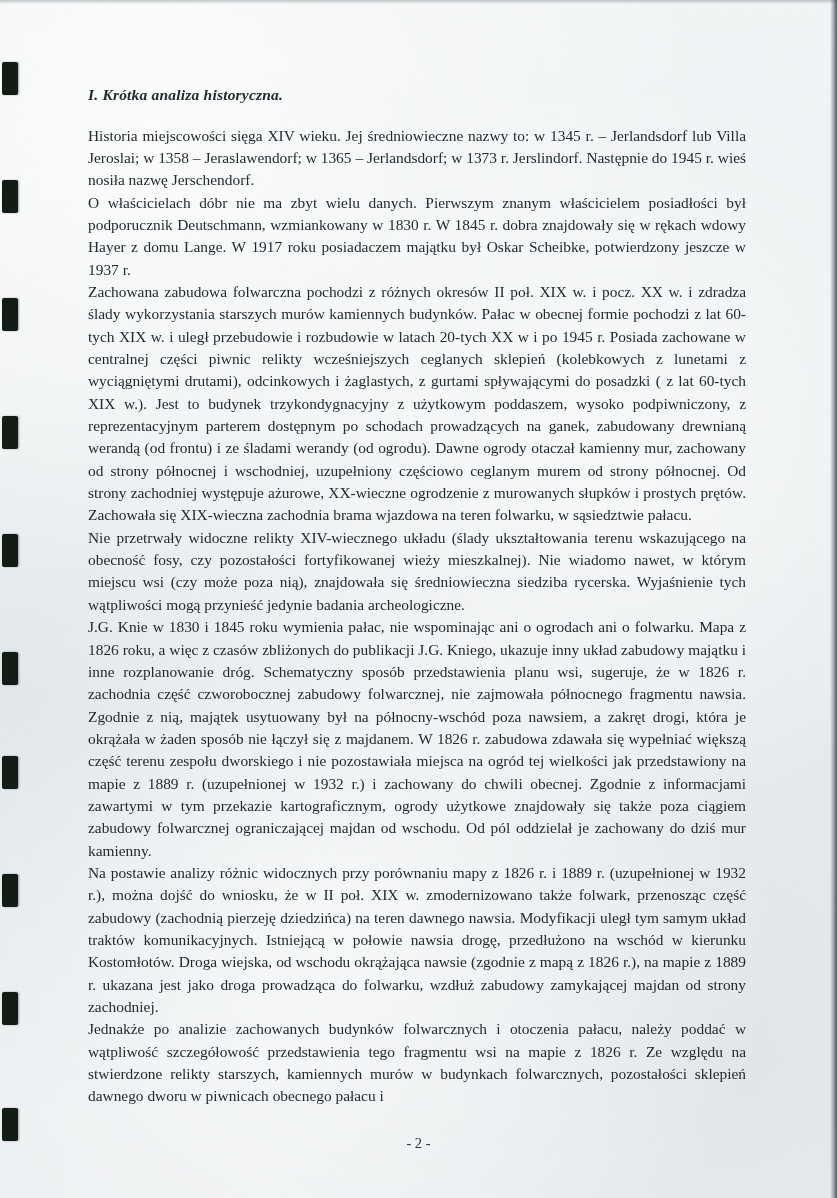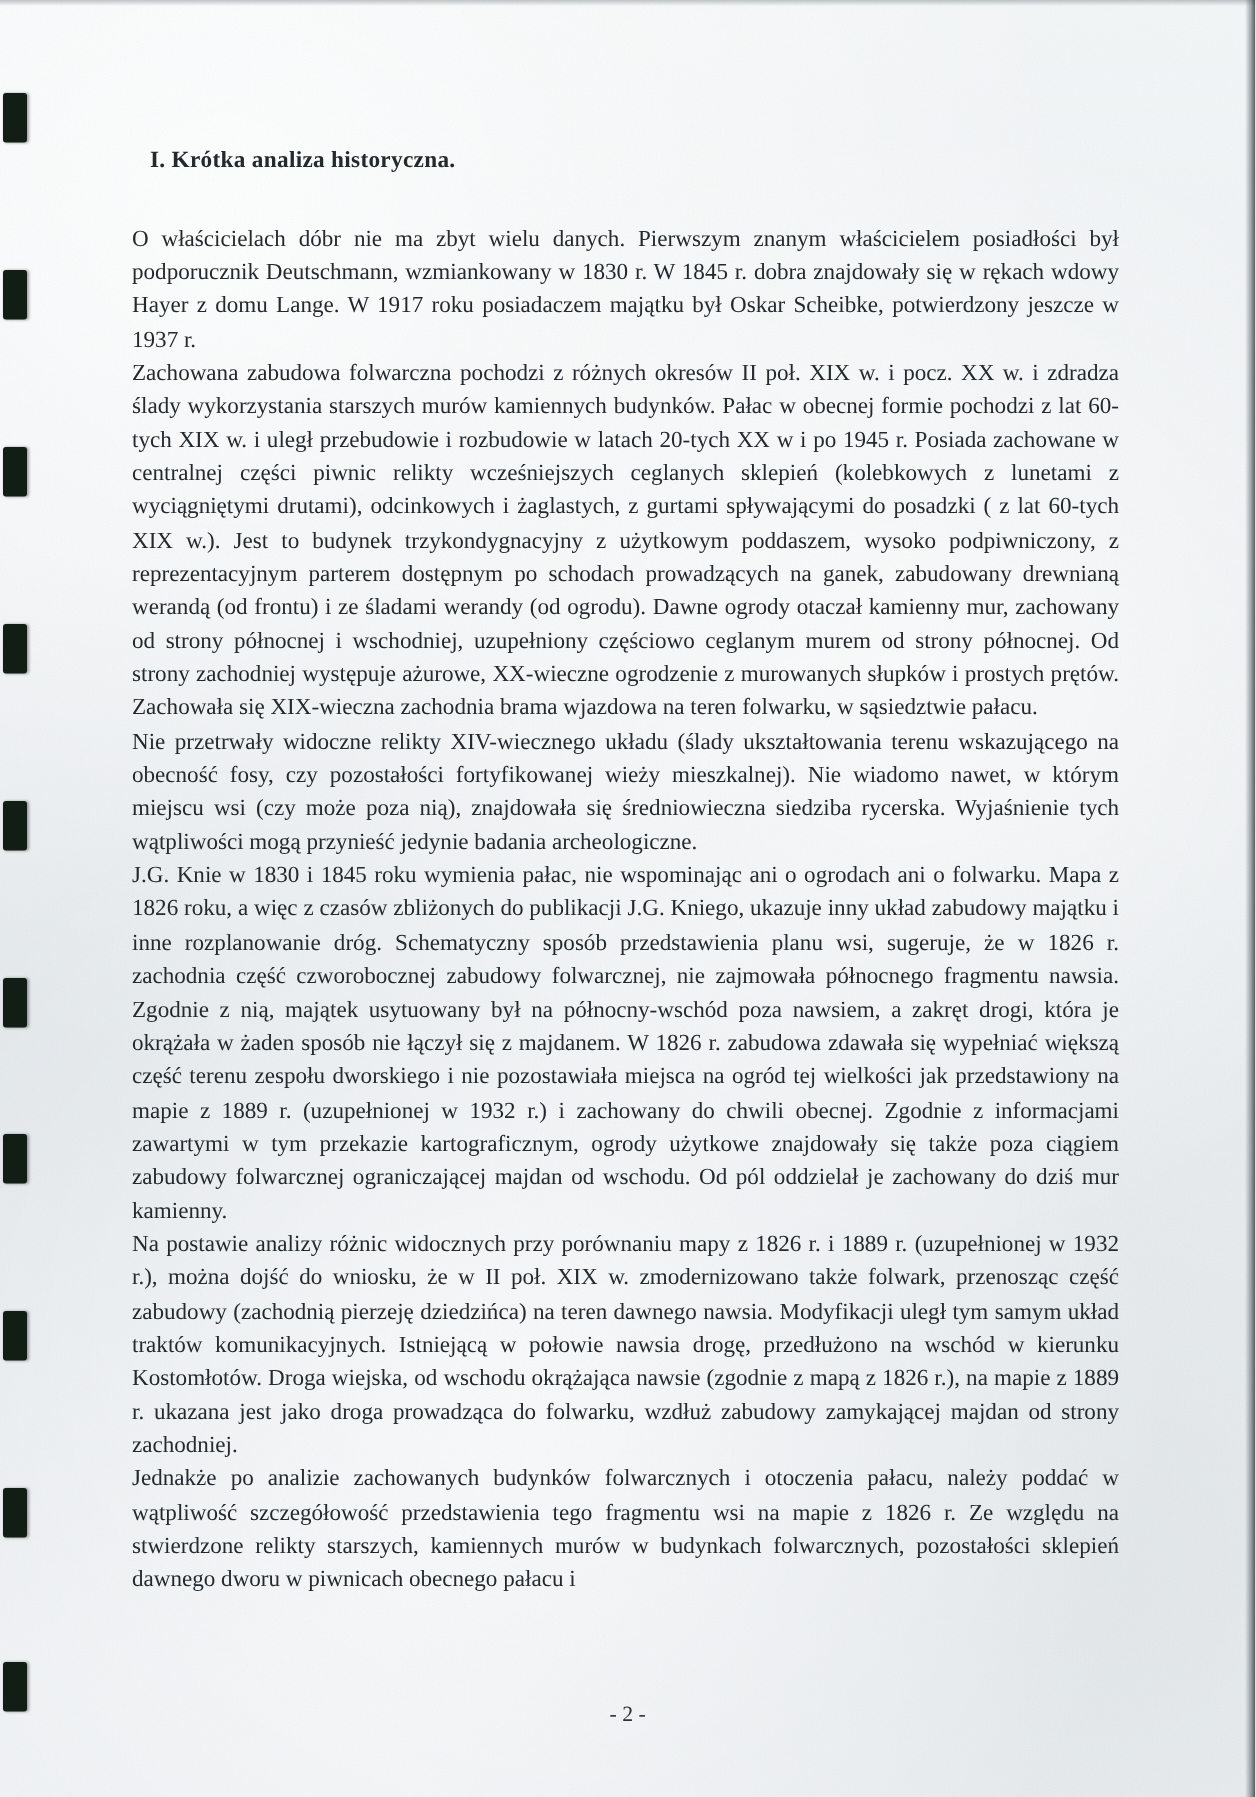--- a/index.html
+++ b/index.html
@@ -74,23 +74,24 @@
     position: absolute;
     left: 88px;
     top: 0;
     width: 658px;
   }
 
   .section-heading {
     font-weight: bold;
     font-size: 15.5px;
     letter-spacing: 0.2px;
-    margin: 12px;
+    margin: 0;
     padding-top: 86px;
     line-height: 1.2;
+    font-style: italic;
   }
 
   .body-block {
     margin: 0;
     padding-top: 20px;
     font-size: 15.4px;
     line-height: 22.35px;
     text-align: justify;
     text-justify: inter-word;
     hyphens: none;
@@ -149,20 +150,21 @@
     <div class="binding-mark" style="top:874px"></div>
     <div class="binding-mark" style="top:992px"></div>
     <div class="binding-mark" style="top:1108px"></div>
   </div>
 
   <div class="content">
 
     <h1 class="section-heading">I. Krótka analiza historyczna.</h1>
 
     <div class="body-block">
+      <p>Historia miejscowości sięga XIV wieku. Jej średniowieczne nazwy to: w 1345 r. – Jerlandsdorf lub Villa Jeroslai; w 1358 – Jeraslawendorf; w 1365 – Jerlandsdorf; w 1373 r. Jerslindorf. Następnie do 1945 r. wieś nosiła nazwę Jerschendorf.</p>
       <p>O właścicielach dóbr nie ma zbyt wielu danych. Pierwszym znanym właścicielem posiadłości był podporucznik Deutschmann, wzmiankowany w 1830 r. W 1845 r. dobra znajdowały się w rękach wdowy Hayer z domu Lange. W 1917 roku posiadaczem majątku był Oskar Scheibke, potwierdzony jeszcze w 1937 r.</p>
       <p>Zachowana zabudowa folwarczna pochodzi z różnych okresów II poł. XIX w. i pocz. XX w. i zdradza ślady wykorzystania starszych murów kamiennych budynków. Pałac w obecnej formie pochodzi z lat 60-tych XIX w. i uległ przebudowie i rozbudowie w latach 20-tych XX w i po 1945 r. Posiada zachowane w centralnej części piwnic relikty wcześniejszych ceglanych sklepień (kolebkowych z lunetami z wyciągniętymi drutami), odcinkowych i żaglastych, z gurtami spływającymi do posadzki ( z lat 60-tych XIX w.). Jest to budynek trzykondygnacyjny z użytkowym poddaszem, wysoko podpiwniczony, z reprezentacyjnym parterem dostępnym po schodach prowadzących na ganek, zabudowany drewnianą werandą (od frontu) i  ze śladami werandy (od ogrodu). Dawne ogrody otaczał kamienny mur, zachowany od strony północnej i wschodniej, uzupełniony częściowo ceglanym murem od strony północnej. Od strony zachodniej występuje ażurowe, XX-wieczne ogrodzenie z murowanych słupków i prostych prętów. Zachowała się XIX-wieczna zachodnia brama wjazdowa na teren folwarku, w sąsiedztwie pałacu.</p>
       <p>Nie przetrwały widoczne relikty XIV-wiecznego układu (ślady ukształtowania terenu wskazującego na obecność fosy, czy pozostałości fortyfikowanej wieży mieszkalnej). Nie wiadomo nawet, w którym miejscu wsi (czy może poza nią), znajdowała się średniowieczna siedziba rycerska. Wyjaśnienie tych wątpliwości mogą przynieść jedynie badania archeologiczne.</p>
       <p>J.G. Knie w 1830 i 1845 roku wymienia pałac, nie wspominając ani o ogrodach ani o folwarku. Mapa z 1826 roku, a więc z czasów zbliżonych do publikacji J.G. Kniego, ukazuje inny układ zabudowy majątku i inne rozplanowanie dróg. Schematyczny sposób przedstawienia planu wsi, sugeruje, że w 1826 r. zachodnia część czworobocznej zabudowy folwarcznej, nie zajmowała północnego fragmentu nawsia. Zgodnie z nią, majątek usytuowany był na północny-wschód poza nawsiem, a zakręt drogi, która je okrążała w żaden sposób nie łączył się z majdanem. W 1826 r. zabudowa zdawała się wypełniać większą część terenu zespołu dworskiego i nie pozostawiała miejsca na ogród tej wielkości jak przedstawiony na mapie z 1889 r. (uzupełnionej w 1932 r.) i zachowany do chwili obecnej. Zgodnie z informacjami zawartymi w tym przekazie kartograficznym, ogrody użytkowe znajdowały się także poza ciągiem zabudowy folwarcznej ograniczającej majdan od wschodu. Od pól oddzielał je zachowany do dziś mur kamienny.</p>
       <p>Na postawie analizy różnic widocznych przy porównaniu mapy z 1826 r. i 1889 r. (uzupełnionej w 1932 r.), można dojść do wniosku, że w II poł. XIX w. zmodernizowano także folwark, przenosząc część zabudowy (zachodnią pierzeję dziedzińca) na teren dawnego nawsia. Modyfikacji uległ tym samym układ traktów komunikacyjnych. Istniejącą w połowie nawsia drogę, przedłużono na wschód w kierunku Kostomłotów. Droga wiejska, od wschodu okrążająca nawsie (zgodnie z mapą z 1826 r.), na mapie z 1889 r. ukazana jest jako droga prowadząca do folwarku, wzdłuż zabudowy zamykającej majdan od strony zachodniej.</p>
       <p>Jednakże po analizie zachowanych budynków folwarcznych i otoczenia pałacu, należy poddać w wątpliwość szczegółowość przedstawienia tego fragmentu wsi na mapie z 1826 r. Ze względu na stwierdzone relikty starszych, kamiennych murów w budynkach folwarcznych, pozostałości sklepień dawnego dworu w piwnicach obecnego pałacu i</p>
     </div>
 
   </div>
 

